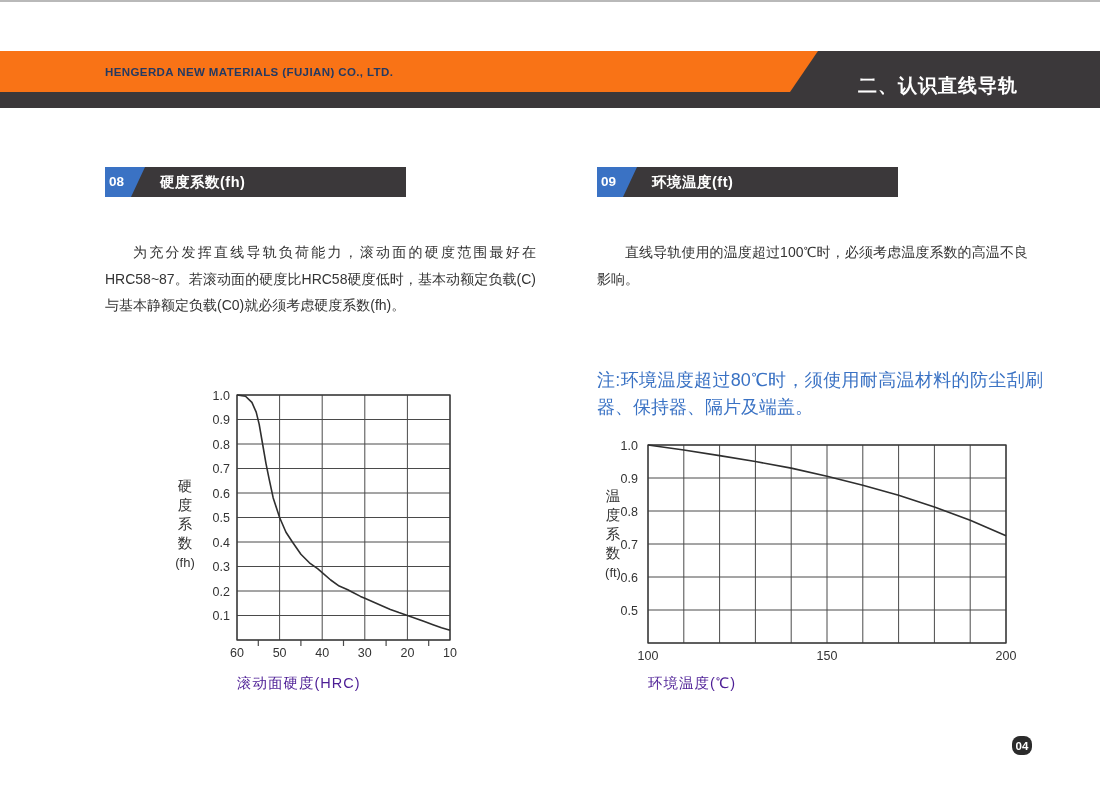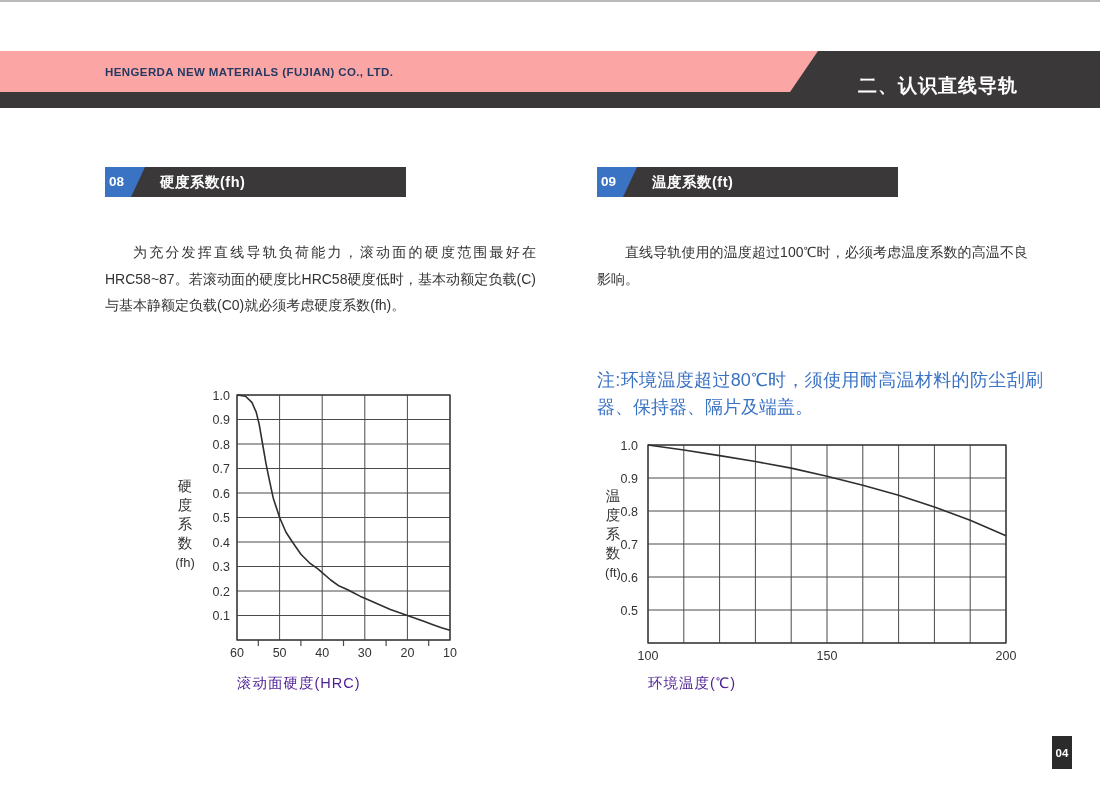--- a/index.html
+++ b/index.html
@@ -3,21 +3,21 @@
 <meta charset="utf-8">
 <style>
   html,body{margin:0;padding:0;background:#ffffff;}
   .page{
     position:relative;width:1100px;height:802px;background:#ffffff;overflow:hidden;
     font-family:"Liberation Sans", sans-serif;color:#333;
   }
   .top-rule{position:absolute;top:0;left:0;width:1100px;height:2px;background:#b9b9b9;}
   .header-dark{position:absolute;top:51px;left:0;width:1100px;height:57px;background:#3b383a;}
   .header-blue{
-    position:absolute;top:51px;left:0;width:818px;height:41px;background:#fca5a5;
+    position:absolute;top:51px;left:0;width:818px;height:41px;background:#f97316;
     clip-path:polygon(0 0,100% 0,calc(100% - 28px) 100%,0 100%);
     display:flex;align-items:center;
   }
   .company{padding-left:105px;font-size:11.5px;font-weight:bold;color:#243a63;letter-spacing:.4px;}
   .header-title{position:absolute;right:82px;top:22px;font-size:19px;font-weight:bold;color:#ffffff;letter-spacing:1px;text-align:center;}
 
   .section-header{position:absolute;top:167px;width:301px;height:30px;}
   .section-header .bar{position:absolute;left:22px;top:0;width:279px;height:30px;background:#3b383a;}
   .section-header .badge{
     position:absolute;left:0;top:0;width:40px;height:30px;background:#3a72c4;
@@ -37,22 +37,22 @@
   #chart2{left:590px;top:430px;}
   .ylabel{position:absolute;width:34px;text-align:center;font-size:14.5px;line-height:19px;color:#333;}
   .ylabel div:last-child{font-size:13px;}
   #ylabel1{left:168px;top:477px;}
   #ylabel2{left:596px;top:487px;}
   .xlabel{position:absolute;text-align:left;font-size:14.5px;color:#4c1d95;letter-spacing:1px;}
   #xlabel1{left:237px;top:674px;width:213px;}
   #xlabel2{left:648px;top:674px;width:358px;}
 
   .page-badge{
-    position:absolute;left:1052px;top:736px;width:20px;height:33px;background:#2b2b2b;
-    color:#fff;font-size:11.5px;font-weight:bold;display:flex;align-items:center;justify-content:center;
+    position:absolute;left:1012px;top:736px;width:20px;height:19px;background:#2b2b2b;
+    color:#fff;font-size:11.5px;font-weight:bold;display:flex;align-items:center;justify-content:center;border-radius:8px;
   }
 </style>
 </head>
 <body>
 
 <div class="page">
   <div class="top-rule"></div>
 
   <div class="header-dark">
     <div class="header-title">二、认识直线导轨</div>
@@ -63,21 +63,21 @@
 
   <div class="section-header" style="left:105px;">
     <div class="bar"></div>
     <div class="badge"><span>08</span></div>
     <div class="bar-title">硬度系数(fh)</div>
   </div>
 
   <div class="section-header" style="left:597px;">
     <div class="bar"></div>
     <div class="badge"><span>09</span></div>
-    <div class="bar-title">温度系数(ft)</div>
+    <div class="bar-title">环境温度(ft)</div>
   </div>
 
   <div class="para para-left">为充分发挥直线导轨负荷能力，滚动面的硬度范围最好在HRC58~87。若滚动面的硬度比HRC58硬度低时，基本动额定负载(C)与基本静额定负载(C0)就必须考虑硬度系数(fh)。</div>
   <div class="para para-right">直线导轨使用的温度超过100℃时，必须考虑温度系数的高温不良影响。</div>
   <div class="note">注:环境温度超过80℃时，须使用耐高温材料的防尘刮刷器、保持器、隔片及端盖。</div>
 
   <div class="ylabel" id="ylabel1">
       <div>硬</div>
       <div>度</div>
       <div>系</div>

